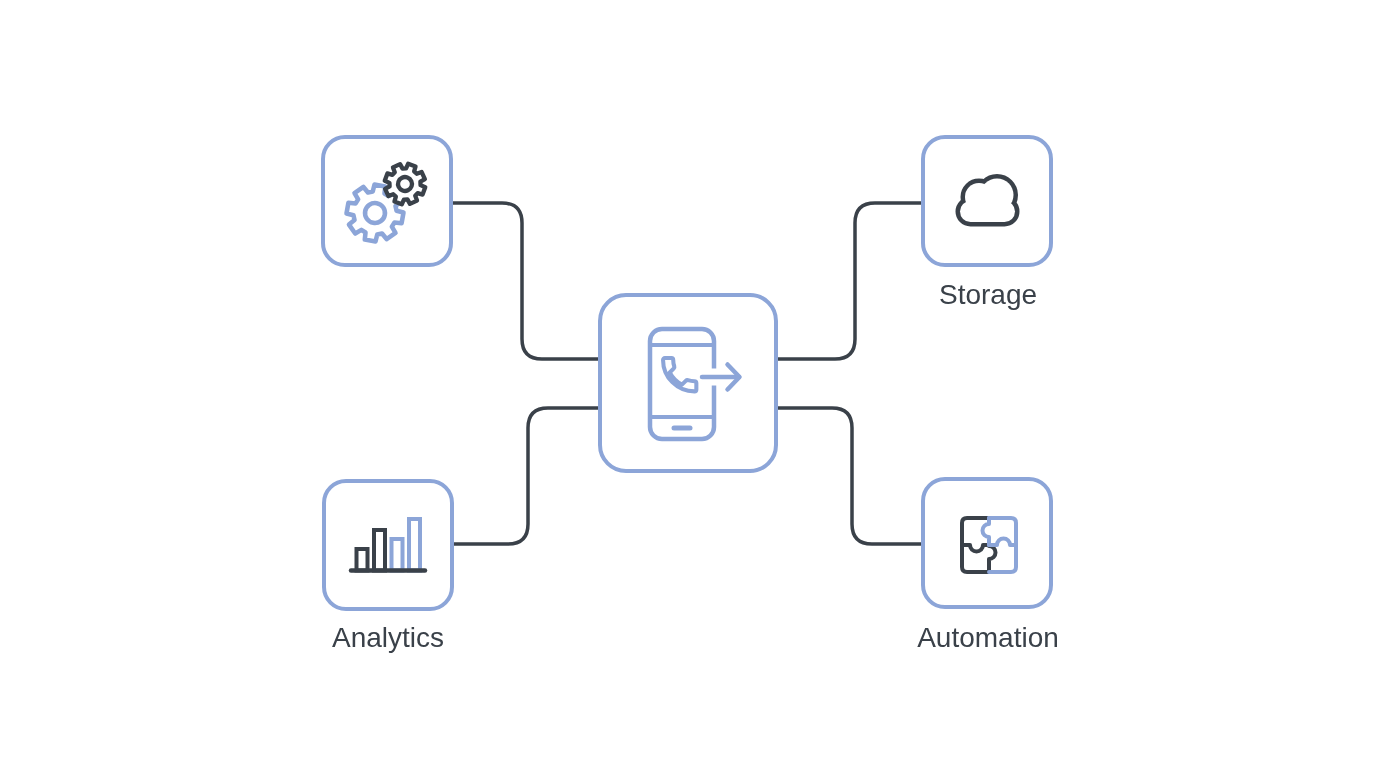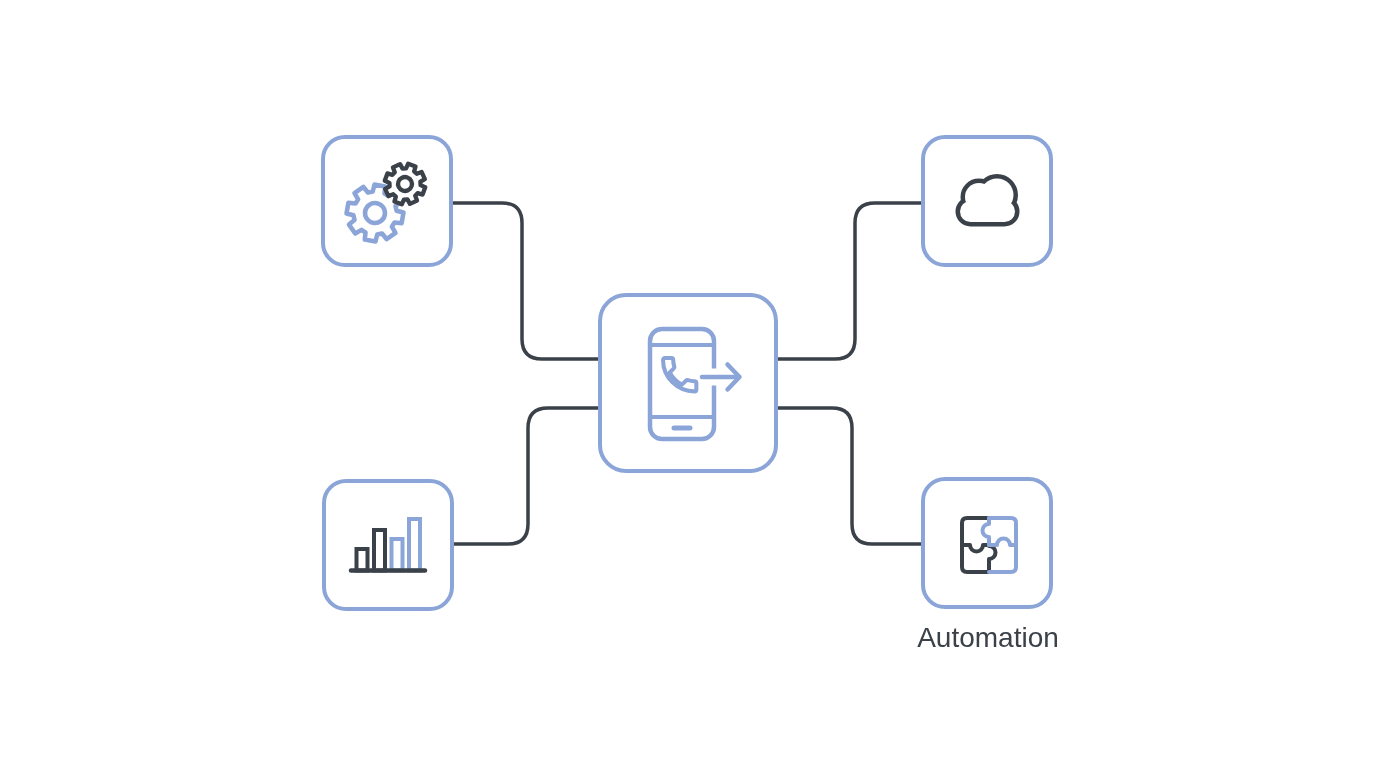--- a/index.html
+++ b/index.html
@@ -100,30 +100,32 @@
         <circle cx="38" cy="42" r="14"></circle>
         <circle cx="56" cy="40" r="16.5"></circle>
       </g>
       <g fill="#ffffff" stroke="none">
         <rect x="19" y="46" width="55" height="21" rx="10.5"></rect>
         <circle cx="38" cy="42" r="14"></circle>
         <circle cx="56" cy="40" r="16.5"></circle>
       </g>
     </svg>
   </div>
+  <div class="node-label lbl-storage">Storage</div>
 
   <div class="node-box pos-analytics">
     <svg width="92" height="92" viewBox="0 0 92 92">
       <rect class="sd" stroke-width="4" x="14.5" y="50" width="11" height="21.5"></rect>
       <rect class="sd" stroke-width="4" x="32" y="31" width="11" height="40.5"></rect>
       <rect class="sb" stroke-width="4" x="49.5" y="40" width="11" height="31.5"></rect>
       <rect class="sb" stroke-width="4" x="67" y="20" width="11" height="51.5"></rect>
       <line class="sd rc" stroke-width="4.5" x1="9" y1="71.5" x2="83" y2="71.5"></line>
     </svg>
   </div>
+  <div class="node-label lbl-analytics">Analytics</div>
 
   <div class="node-box pos-integration">
     <svg width="92" height="92" viewBox="0 0 92 92">
       <path class="sd rc" stroke-width="4" d="M 48 21 L 26 21 Q 21 21 21 26 L 21 70 Q 21 75 26 75 L 48 75 L 48 62 A 6.5 6.5 0 0 0 48 49 L 48 48"></path>
       <path class="sd rc" stroke-width="4" d="M 21 48 L 29 48 A 6.5 6.5 0 0 0 42 48 L 48 48"></path>
       <path class="sb rc" stroke-width="4" d="M 48 21 L 70 21 Q 75 21 75 26 L 75 70 Q 75 75 70 75 L 48 75"></path>
       <path class="sb rc" stroke-width="4" d="M 48 21 L 48 27 A 6.5 6.5 0 0 0 48 40 L 48 48"></path>
       <path class="sb rc" stroke-width="4" d="M 48 48 L 56 48 A 6.5 6.5 0 0 1 69 48 L 75 48"></path>
     </svg>
   </div>

